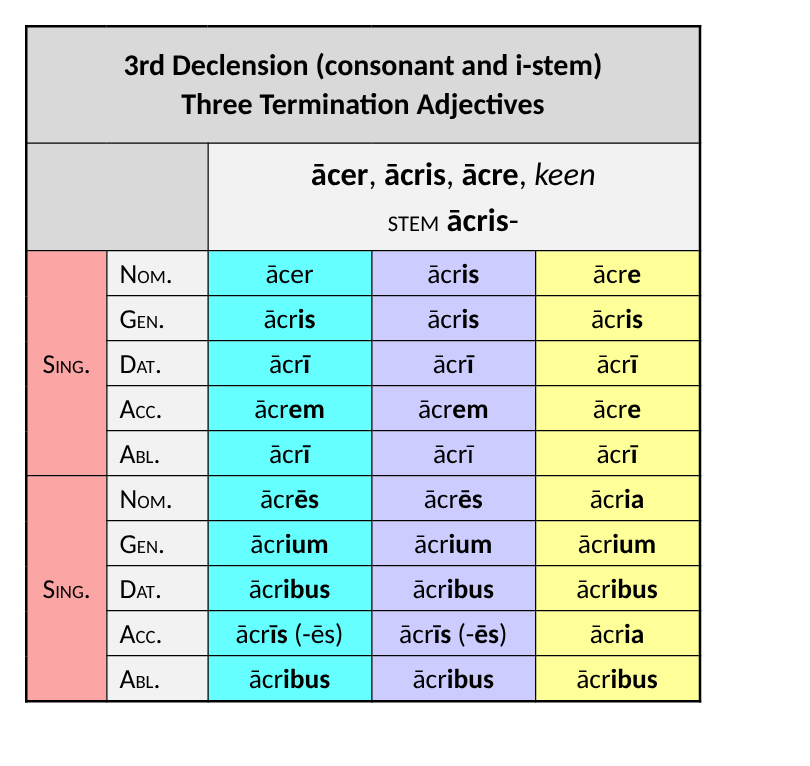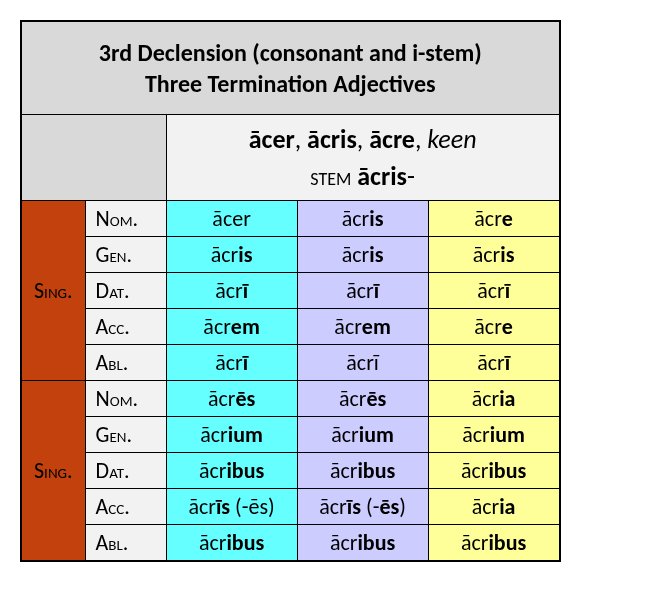--- a/index.html
+++ b/index.html
@@ -30,21 +30,21 @@
   .header-empty {
     background: #d9d9d9;
   }
   .header-word {
     background: #f2f2f2;
     font-size: 26px;
     line-height: 1.4;
     padding: 6px 10px;
   }
   .num-label {
-    background: #c2410c;
+    background: #fca5a5;
     font-variant: small-caps;
     font-size: 22px;
     padding: 4px 12px;
   }
   .case-label {
     background: #f2f2f2;
     font-variant: small-caps;
     text-align: left;
     padding: 4px 10px;
     min-width: 60px;

